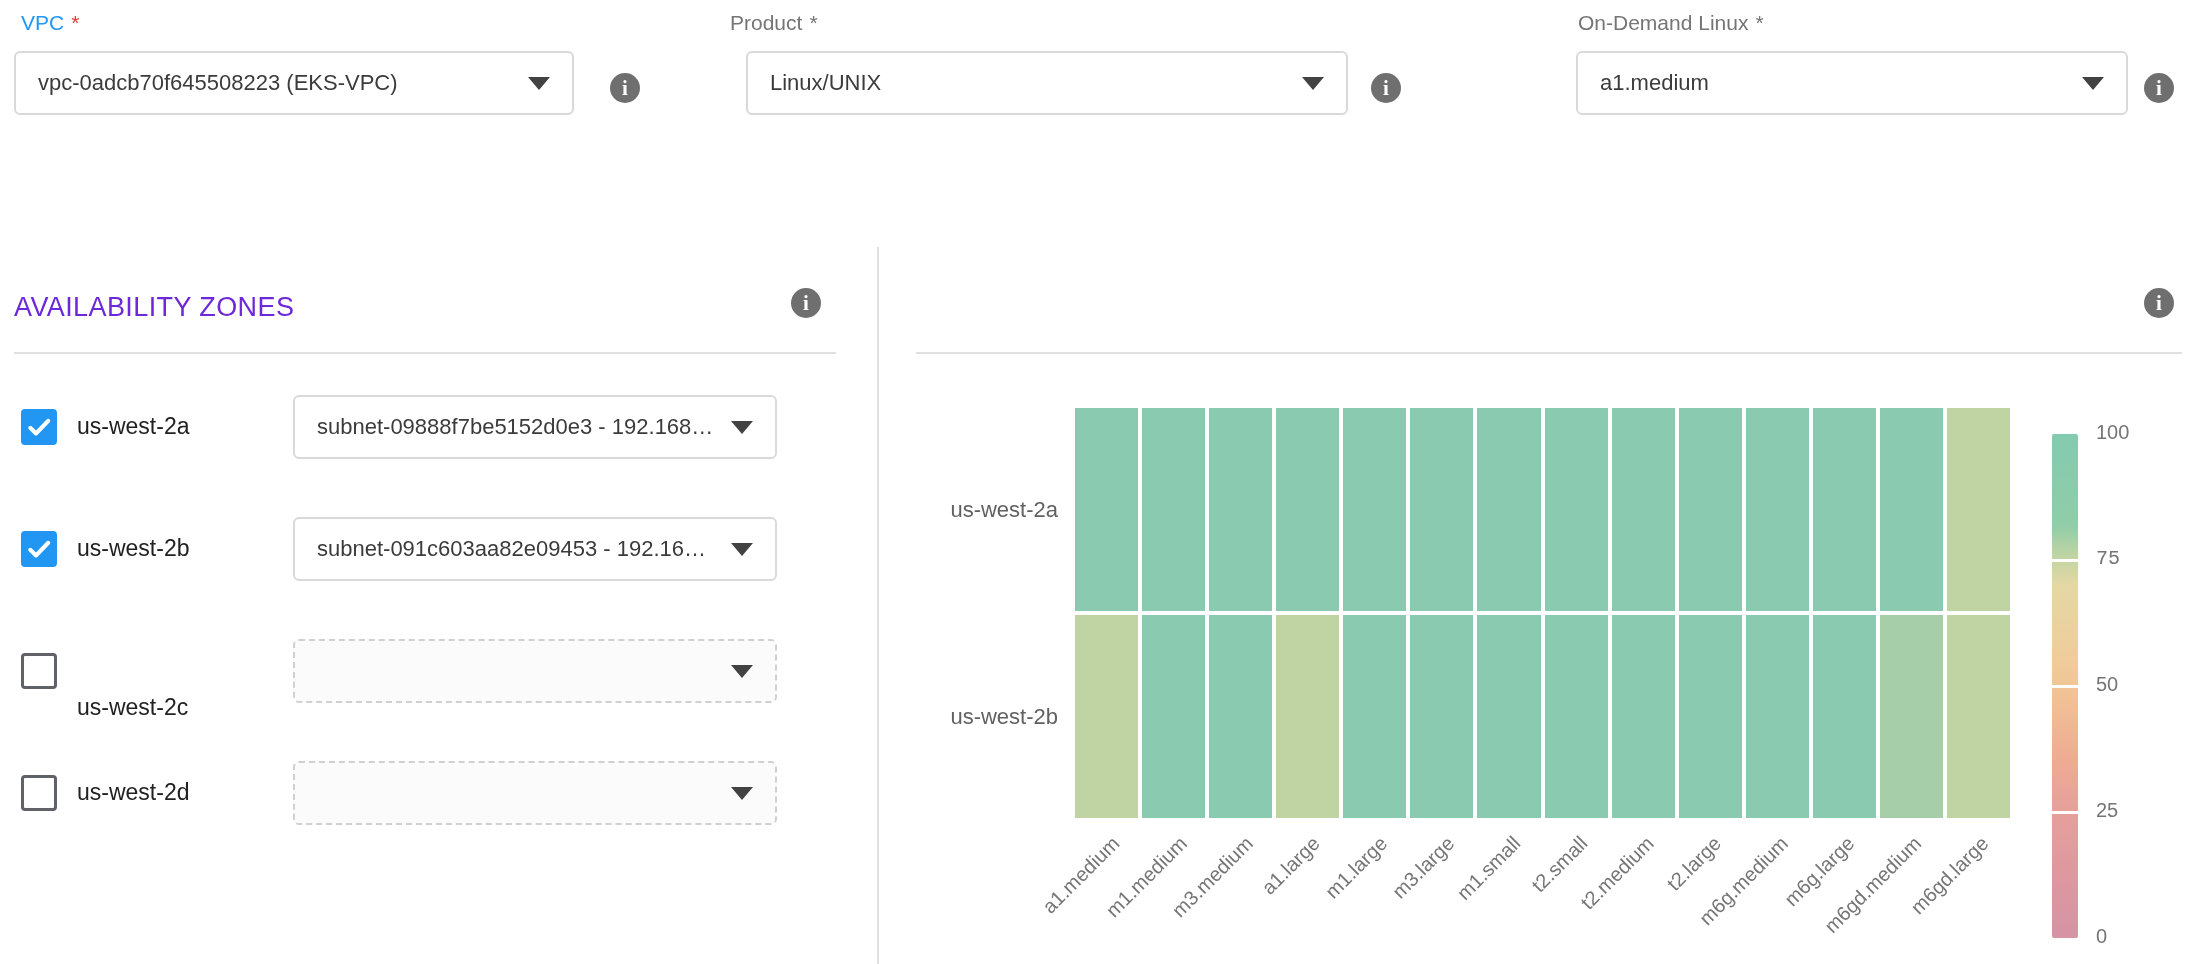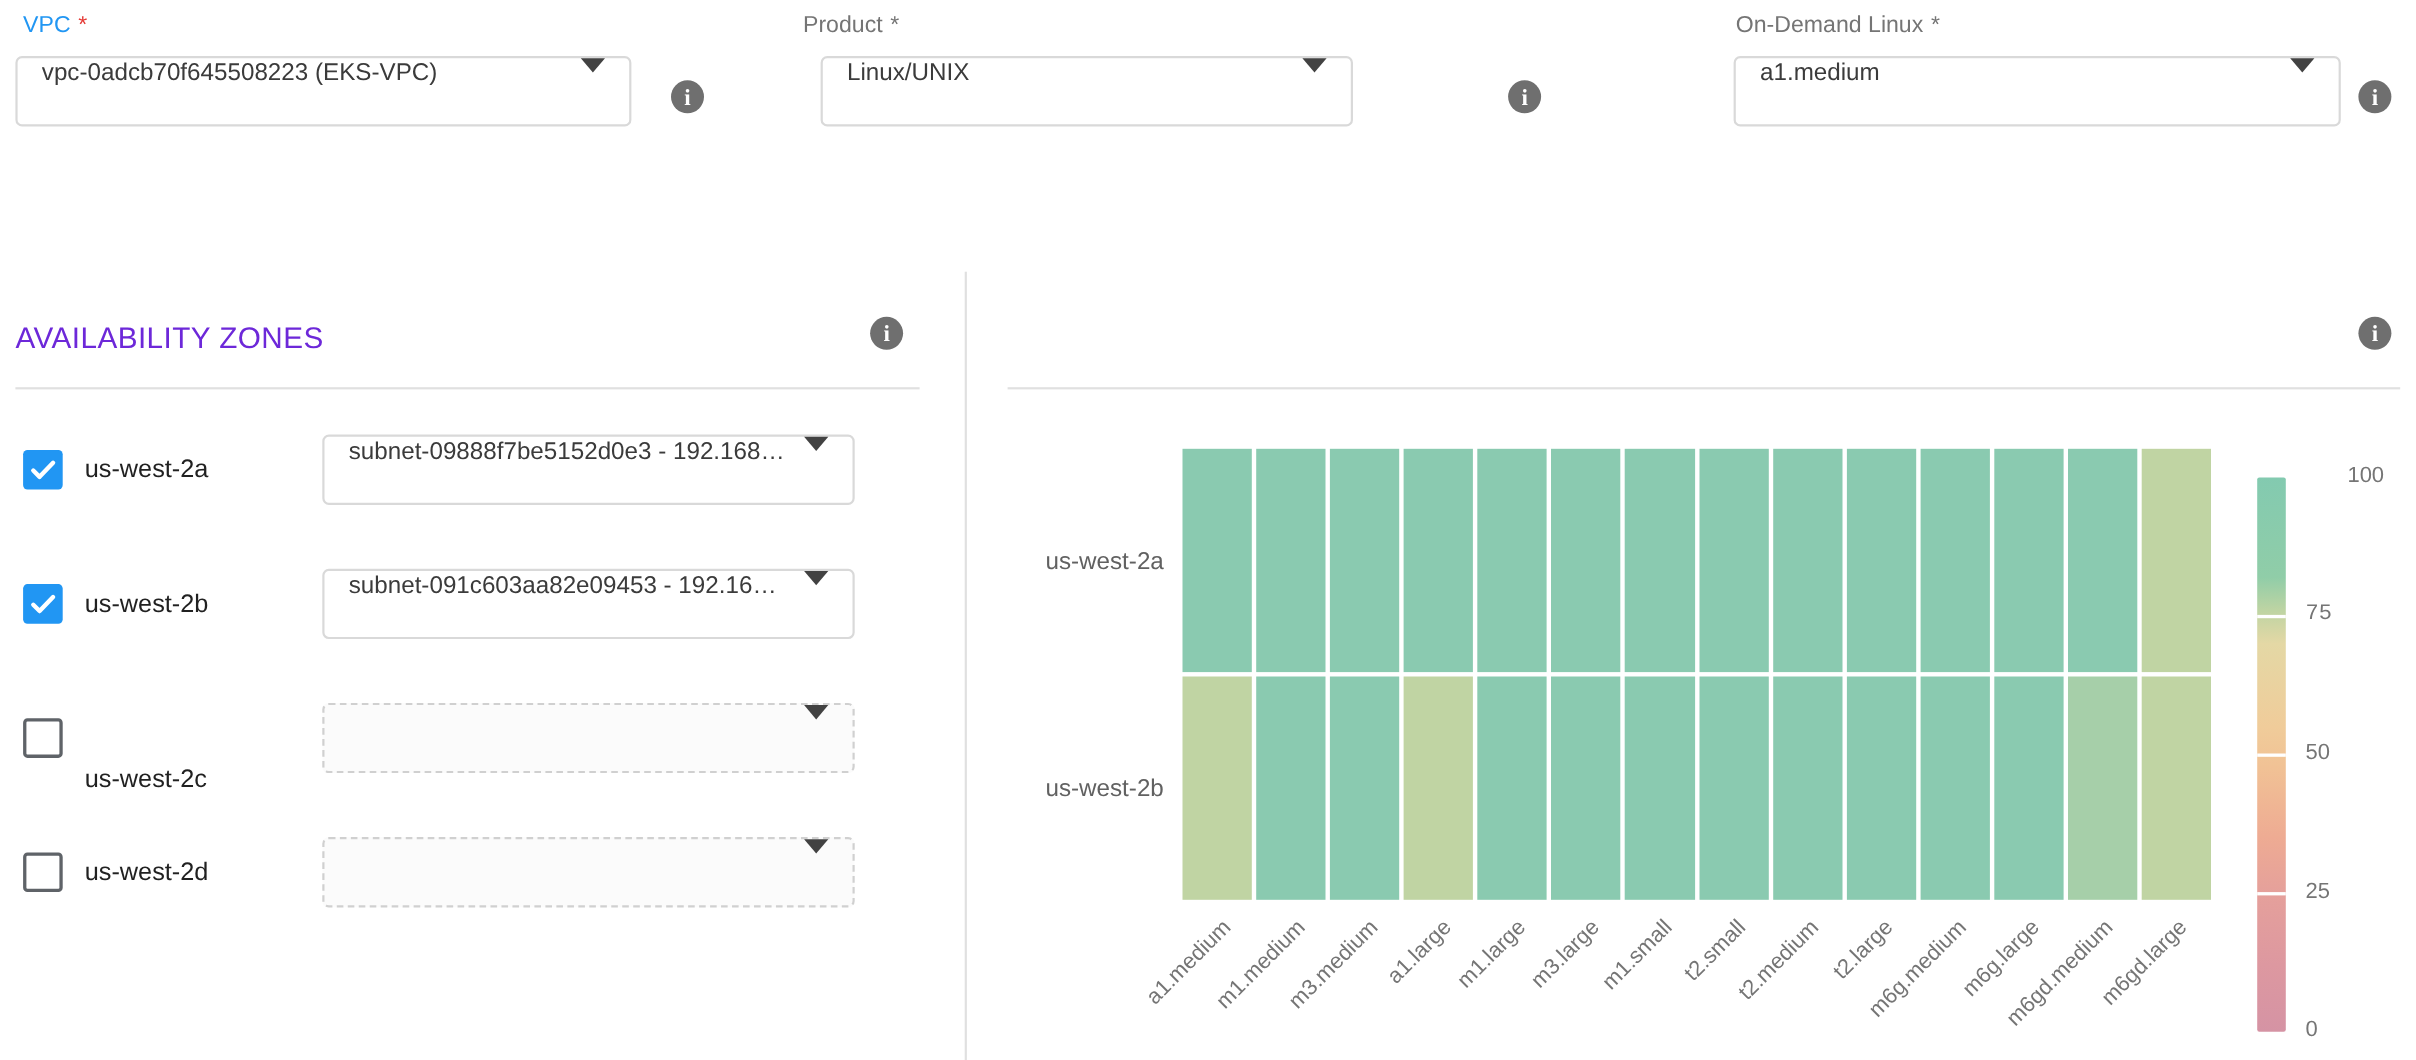--- a/index.html
+++ b/index.html
@@ -10,31 +10,31 @@
   
   .field-label{position:absolute;font-size:21px;color:#757575;}
   .field-label .req{margin-left:7px;}
   .f1.field-label{left:21px;top:11px;color:#2196f3;}
   .f1 .req{color:#e53935;}
   .f2.field-label{left:730px;top:11px;}
   .f3.field-label{left:1578px;top:11px;}
 
   .select-box{
     position:absolute;height:64px;box-sizing:border-box;background:#fff;
-    border:2px solid #d9d9d9;border-radius:6px;display:flex;align-items:flex-start;
+    border:2px solid #d9d9d9;border-radius:6px;display:flex;align-items:center;
     padding:0 22px;font-size:22px;color:#3b3b3b;cursor:pointer;
   }
   .select-box .select-value{flex:1;white-space:nowrap;overflow:hidden;text-overflow:ellipsis;}
   .caret{
     width:0;height:0;margin-left:16px;
     border-left:11px solid transparent;border-right:11px solid transparent;
     border-top:13px solid #424242;flex:none;
   }
   .f1-box{left:14px;top:51px;width:560px;}
-  .f2-box{left:746px;top:51px;width:484px;}
+  .f2-box{left:746px;top:51px;width:602px;}
   .f3-box{left:1576px;top:51px;width:552px;}
 
   .info-icon{
     position:absolute;width:30px;height:30px;border-radius:50%;background:#6f6f6f;
     color:#fff;display:flex;align-items:center;justify-content:center;
     font-family:"Liberation Serif","DejaVu Serif",serif;font-size:21px;font-weight:bold;
     cursor:pointer;user-select:none;
   }
   .f1-info{left:610px;top:73px;}
   .f2-info{left:1371px;top:73px;}
@@ -203,20 +203,20 @@
       <div class="x-label" style="right: 233.75px;">m6g.medium</div>
       <div class="x-label" style="right: 166.964px;">m6g.large</div>
       <div class="x-label" style="right: 100.179px;">m6gd.medium</div>
       <div class="x-label" style="right: 33.3929px;">m6gd.large</div>
     </div>
   <div class="legend-bar" id="legend-bar" style="background: linear-gradient(rgb(131, 202, 176) 0%, rgb(144, 205, 168) 18%, rgb(190, 212, 163) 24%, rgb(228, 216, 165) 30%, rgb(240, 204, 154) 45%, rgb(241, 194, 149) 52%, rgb(238, 171, 147) 65%, rgb(229, 160, 155) 75%, rgb(221, 152, 160) 88%, rgb(213, 147, 164) 100%);"></div>
   <div id="legend-extra">
       <div class="legend-gap" style="top: 559px;"></div>
       <div class="legend-gap" style="top: 685px;"></div>
       <div class="legend-gap" style="top: 811px;"></div>
-      <div class="legend-tick" style="top: 421px; margin-left: 38px;">100</div>
+      <div class="legend-tick" style="top: 421px;">100</div>
       <div class="legend-tick" style="top: 547px; font-family: Liberation Mono, monospace;">75</div>
       <div class="legend-tick" style="top: 673px;">50</div>
       <div class="legend-tick" style="top: 799px;">25</div>
       <div class="legend-tick" style="top: 925px;">0</div>
     </div>
 
 </div>
 
 </body></html>

